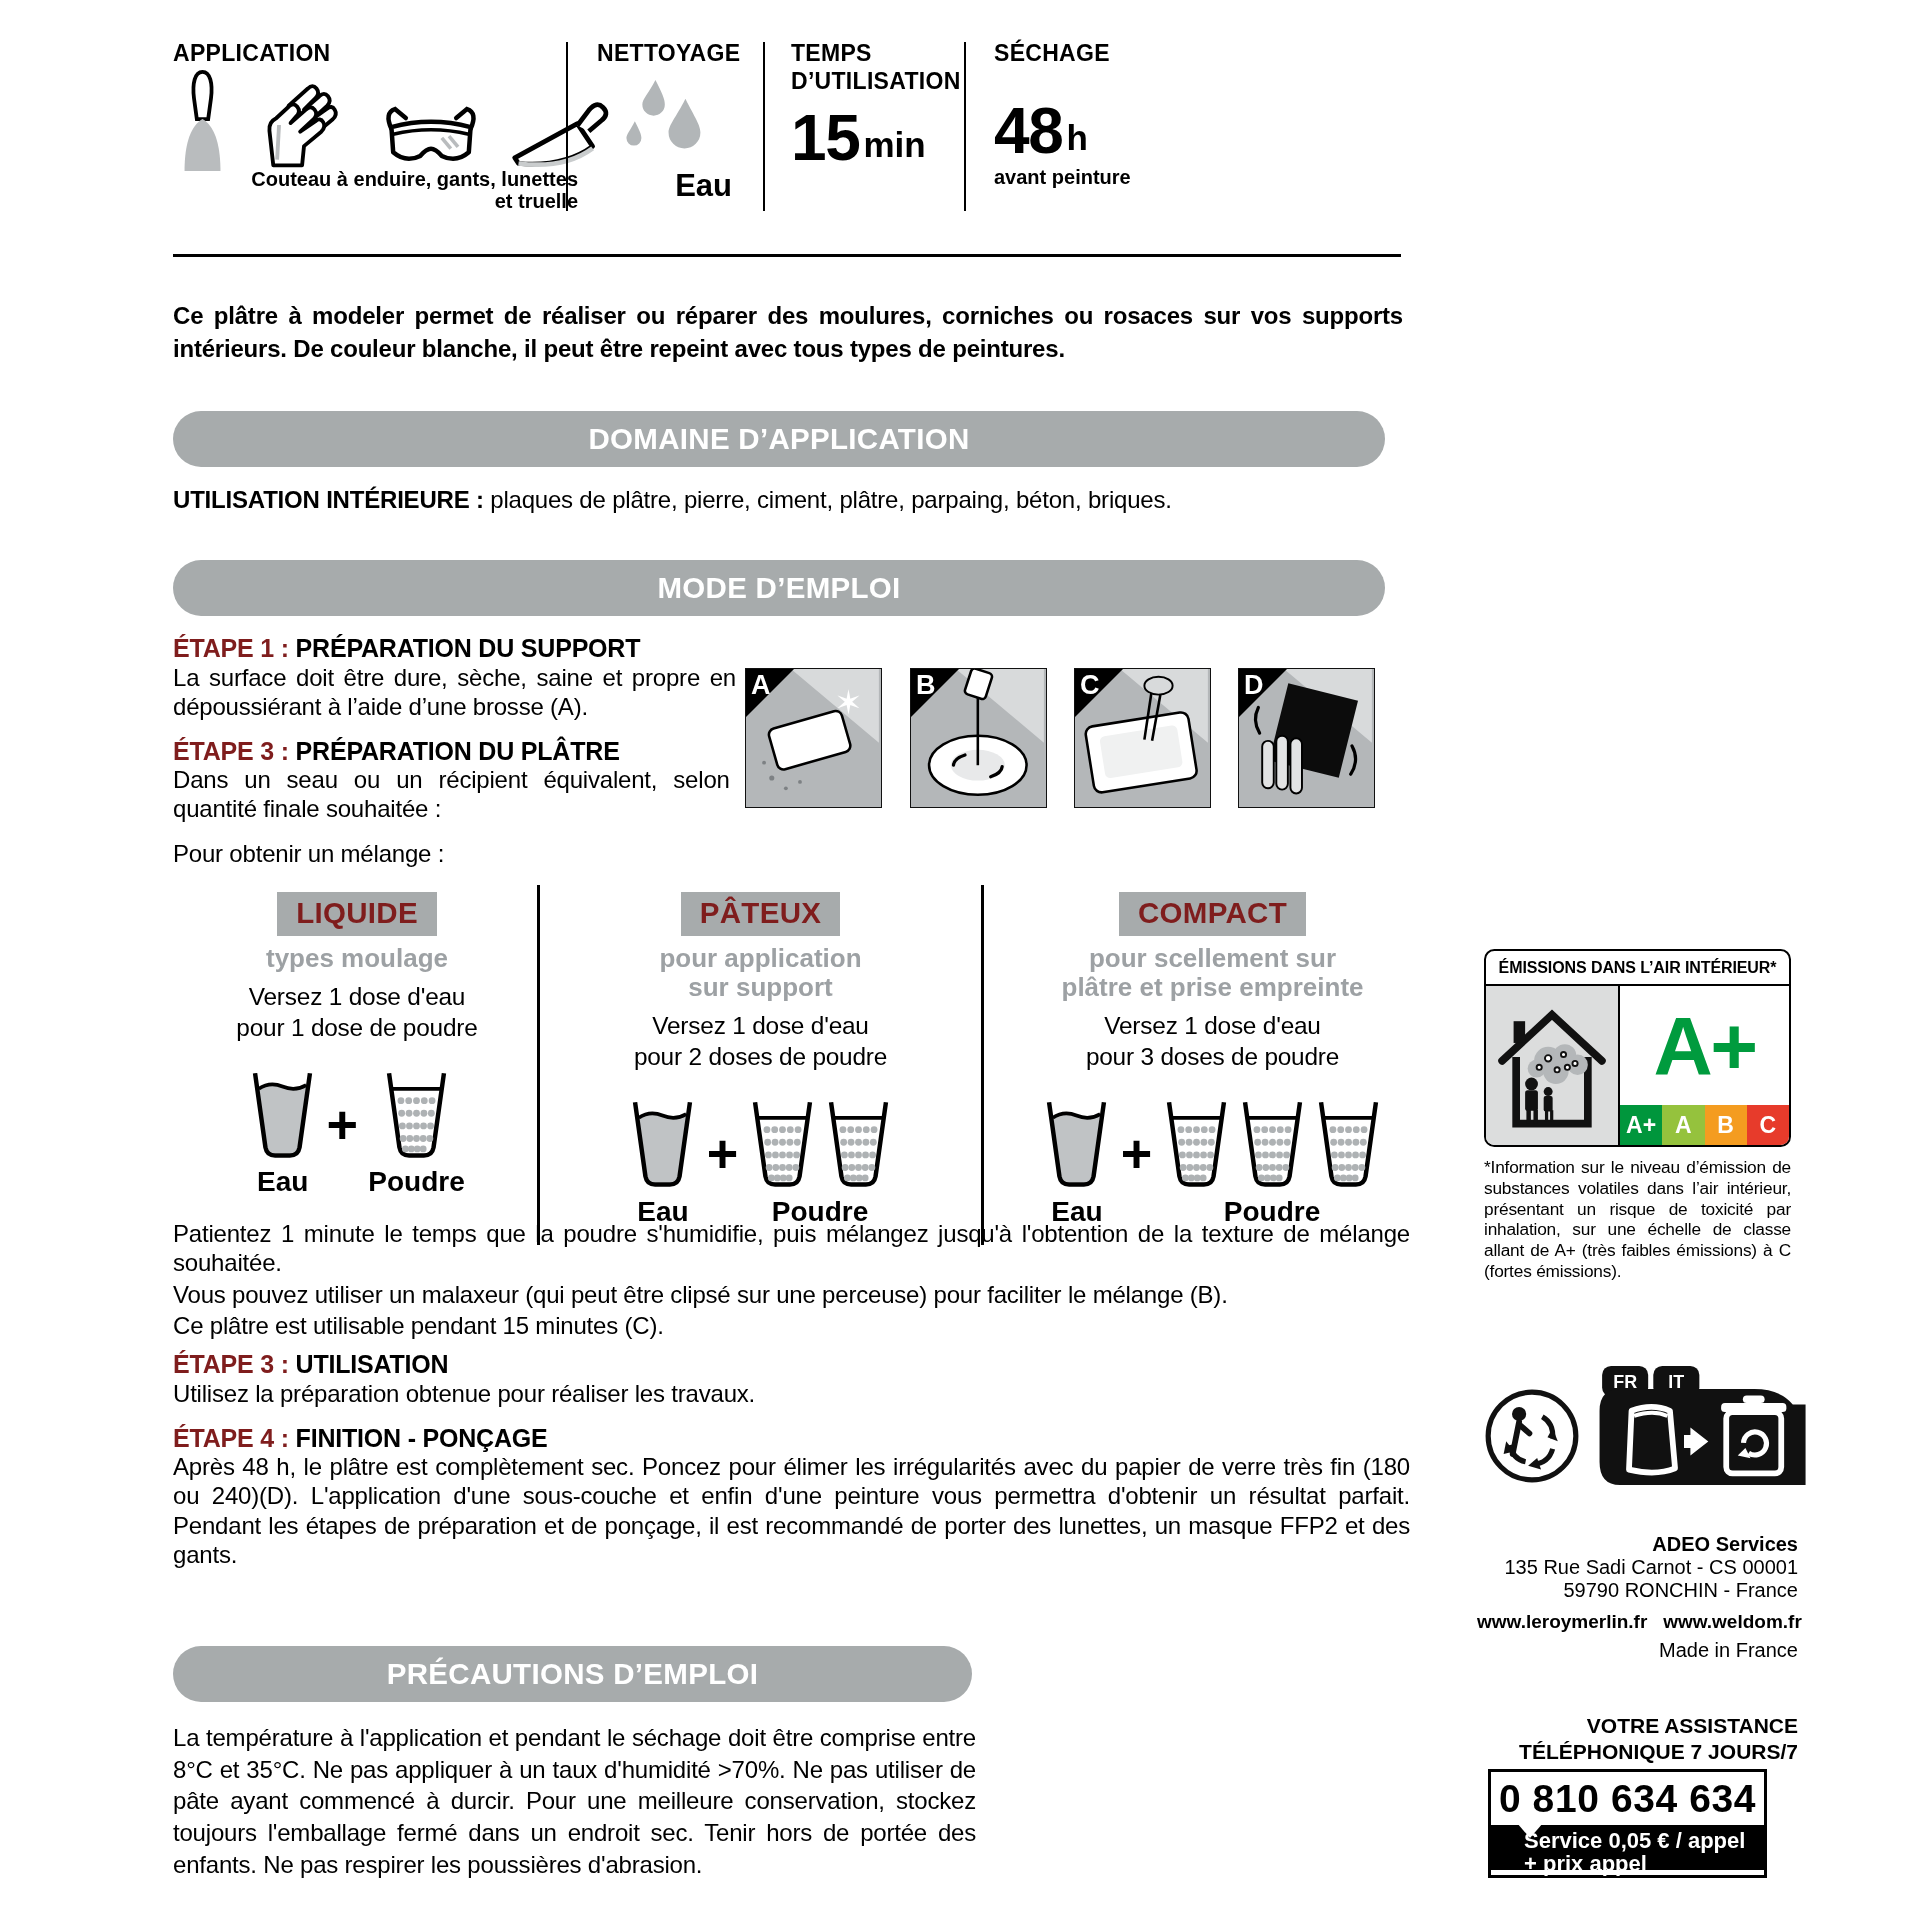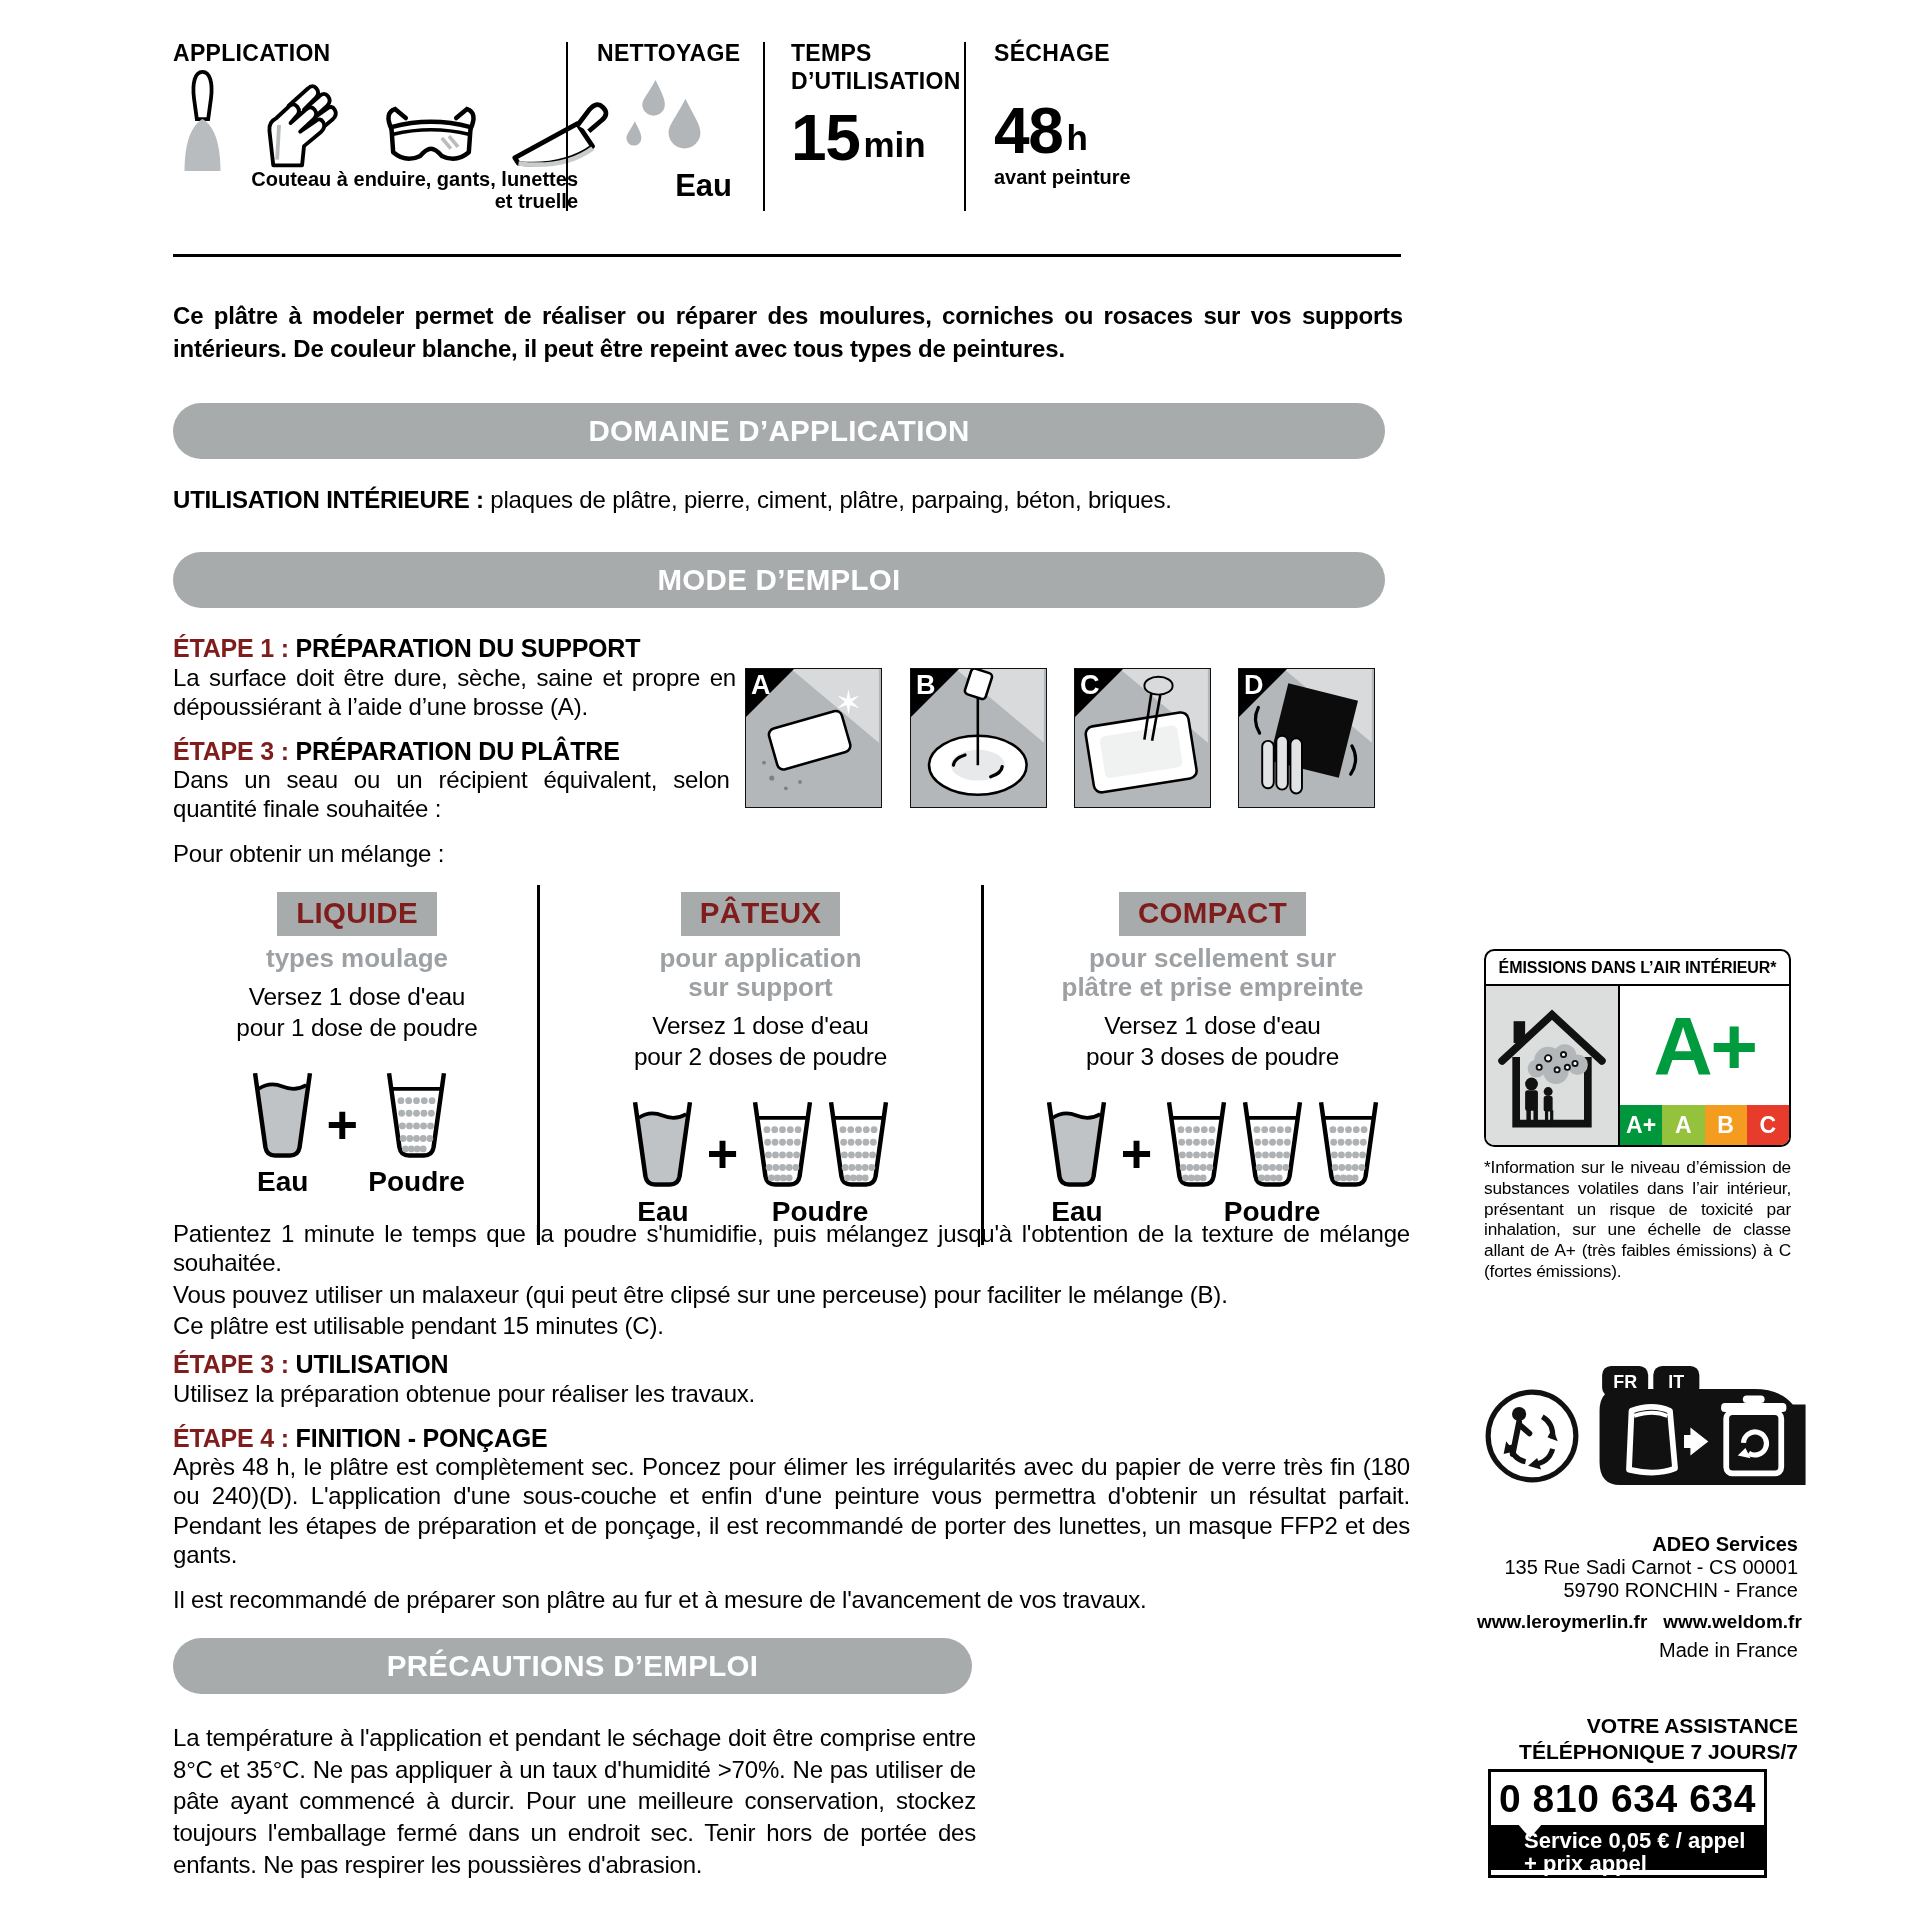--- a/index.html
+++ b/index.html
@@ -14,21 +14,21 @@
   .hdr-caption{font-size:20px;font-weight:bold;line-height:1.12;}
   .vline{width:1.9px;background:#000;}
   .big-num{font-size:64px;font-weight:bold;line-height:.9;letter-spacing:-1.3px;}
   .big-unit{font-size:35px;font-weight:bold;margin-left:3.9px;}
   .hdr-note{font-size:20px;font-weight:bold;}
   .eau-word{font-size:31px;font-weight:bold;}
   .toprule{height:2.6px;background:#000;}
 
   
   .banner{background:#a7abac;color:#fff;font-weight:bold;font-size:29.5px;
-          text-align:center;border-radius:28px 28px 28px 28px;letter-spacing:0.3px;}
+          text-align:center;border-radius:28px 28px 28px 28px;letter-spacing:0.3px;margin-top:8px;}
   .banner-inner{line-height:56px;}
 
   
   .body-txt{font-size:24px;line-height:1.22;letter-spacing:-0.2px;}
   .body-bold{font-weight:bold;}
   .step-head{font-size:25px;font-weight:bold;letter-spacing:-0.2px;}
   .step-label{color:#7f1d1d;}
 
   
   .stepbox{width:137px;height:140px;background:#b4b7b9;border:1.9px solid #111;
@@ -514,21 +514,20 @@
     <span class="step-label">ÉTAPE 3 :</span>
     <span>UTILISATION</span>
   </div>
   <div class="abs body-txt" style="left:173px;top:1379px;width:1237px;">Utilisez la préparation obtenue pour réaliser les travaux.</div>
 
   <div class="abs step-head" style="left:173px;top:1424px;">
     <span class="step-label">ÉTAPE 4 :</span>
     <span>FINITION - PONÇAGE</span>
   </div>
   <div class="abs body-txt just" style="left:173px;top:1452px;width:1237px;">Après 48 h, le plâtre est complètement sec. Poncez pour élimer les irrégularités avec du papier de verre très fin (180 ou 240)(D). L'application d'une sous-couche et enfin d'une peinture vous permettra d'obtenir un résultat parfait. Pendant les étapes de préparation et de ponçage, il est recommandé de porter des lunettes, un masque FFP2 et des gants.</div>
-  <div class="abs body-txt" style="left:173px;top:1585px;width:1237px;">Il est recommandé de préparer son plâtre au fur et à mesure de l'avancement de vos travaux.</div>
 
   <div class="abs banner" style="left:173px;top:1638px;width:799px;height:56px;">
     <div class="banner-inner">PRÉCAUTIONS D’EMPLOI</div>
   </div>
   <div class="abs body-txt just" style="left:173px;top:1722px;width:803px;line-height:1.32;">La température à l'application et pendant le séchage doit être comprise entre 8°C et 35°C. Ne pas appliquer à un taux d'humidité &gt;70%. Ne pas utiliser de pâte ayant commencé à durcir. Pour une meilleure conservation, stockez toujours l'emballage fermé dans un endroit sec. Tenir hors de portée des enfants. Ne pas respirer les poussières d'abrasion.</div>
 
   <div class="abs emis" style="left:1484px;top:949px;">
     <div class="emis-head">ÉMISSIONS DANS L’AIR INTÉRIEUR*</div>
     <div class="emis-body">
       <div class="emis-house">

